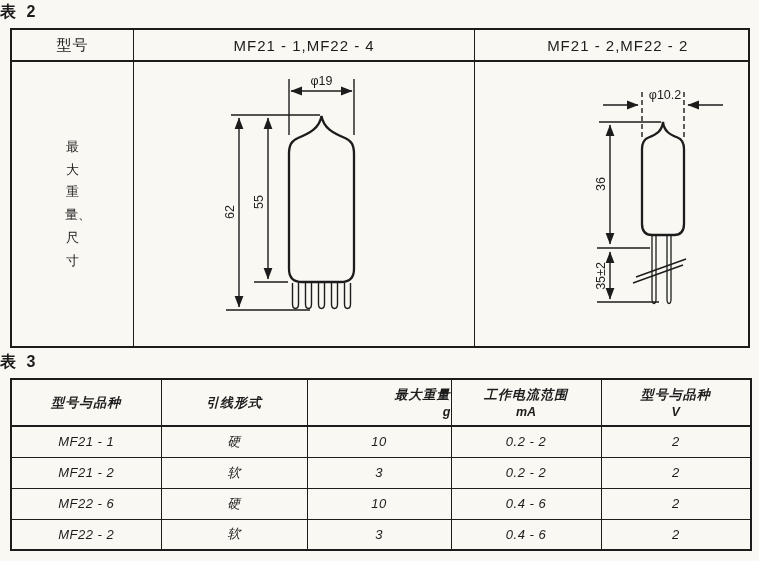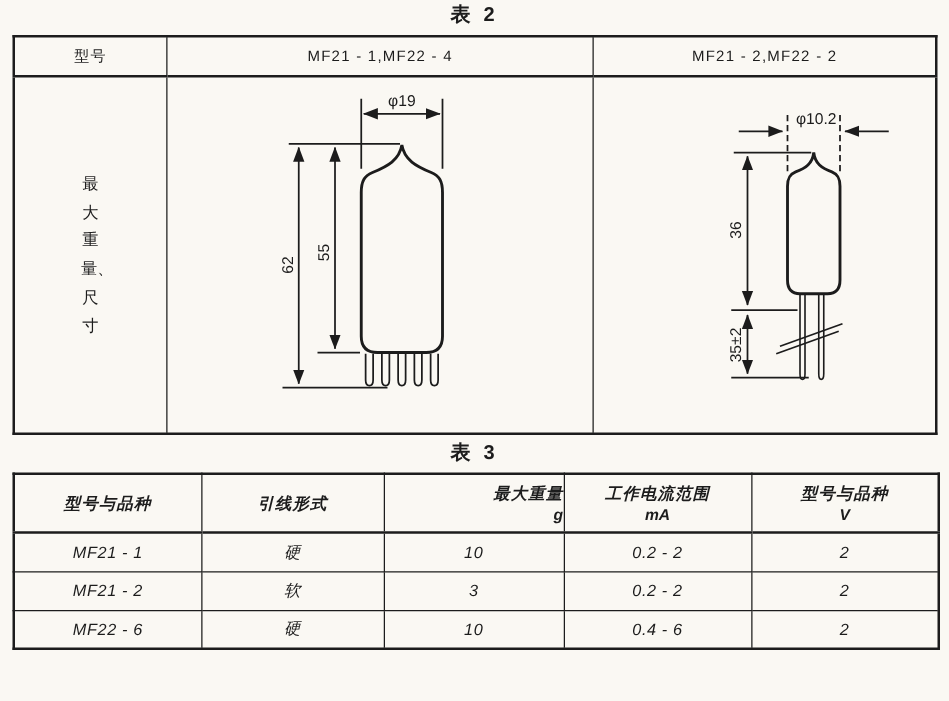--- a/index.html
+++ b/index.html
@@ -7,42 +7,42 @@
   body {
     width:759px; height:561px;
     background:#faf8f3;
     font-family:"Liberation Sans", sans-serif;
     color:#1c1c1c;
     position:relative;
     overflow:hidden;
   }
   .tbl-title {
     position:absolute; left:0; width:759px;
-    text-align:center; font-size:16px; font-weight:700;
+    font-size:16px; font-weight:700;
     letter-spacing:3px;
   }
   #t2-title { top:2px; }
   #t3-title { top:352px; }
 
   table.sheet {
     position:absolute; left:10px; width:740px;
     border-collapse:collapse; table-layout:fixed;
     background:transparent;
   }
   table.sheet td, table.sheet th {
     border:1.6px solid #1c1c1c;
     padding:0; text-align:center; vertical-align:middle;
     font-weight:normal;
   }
   #table2 { top:28px; }
-  #table2 .hrow td { height:32px; font-size:12px; letter-spacing:1px; border-bottom:2.2px solid #1c1c1c; }
+  #table2 .hrow td { height:32px; font-size:15px; letter-spacing:1px; border-bottom:2.2px solid #1c1c1c; }
   #table2 .brow td { height:284px;margin-top:16px; }
   #table2 td.c1 { width:112px; }
   #table2 td.c2 { width:313px; }
-  #table2 td.c3 { width:251px; }
+  #table2 td.c3 { width:251px;padding-left:12px; }
   #table2 { border:2.2px solid #1c1c1c; }
 
   .vlabel {
     width:15px; margin:0 auto;
     font-size:13px; line-height:1.75; letter-spacing:0;
     word-break:break-all; text-align:center;
   }
   .drawing { display:block; margin:0 auto; }
 
   #table3 { top:378px; border:2.2px solid #1c1c1c;font-style:italic; }
@@ -189,14 +189,21 @@
     <td>0.2 - 2</td>
     <td>2</td>
   </tr>
   <tr>
     <td>MF22 - 6</td>
     <td>硬</td>
     <td>10</td>
     <td>0.4 - 6</td>
     <td>2</td>
   </tr>
+  <tr>
+    <td>MF22 - 2</td>
+    <td>软</td>
+    <td>3</td>
+    <td>0.4 - 6</td>
+    <td>2</td>
+  </tr>
 </tbody>
   </table>
 
 </body></html>

